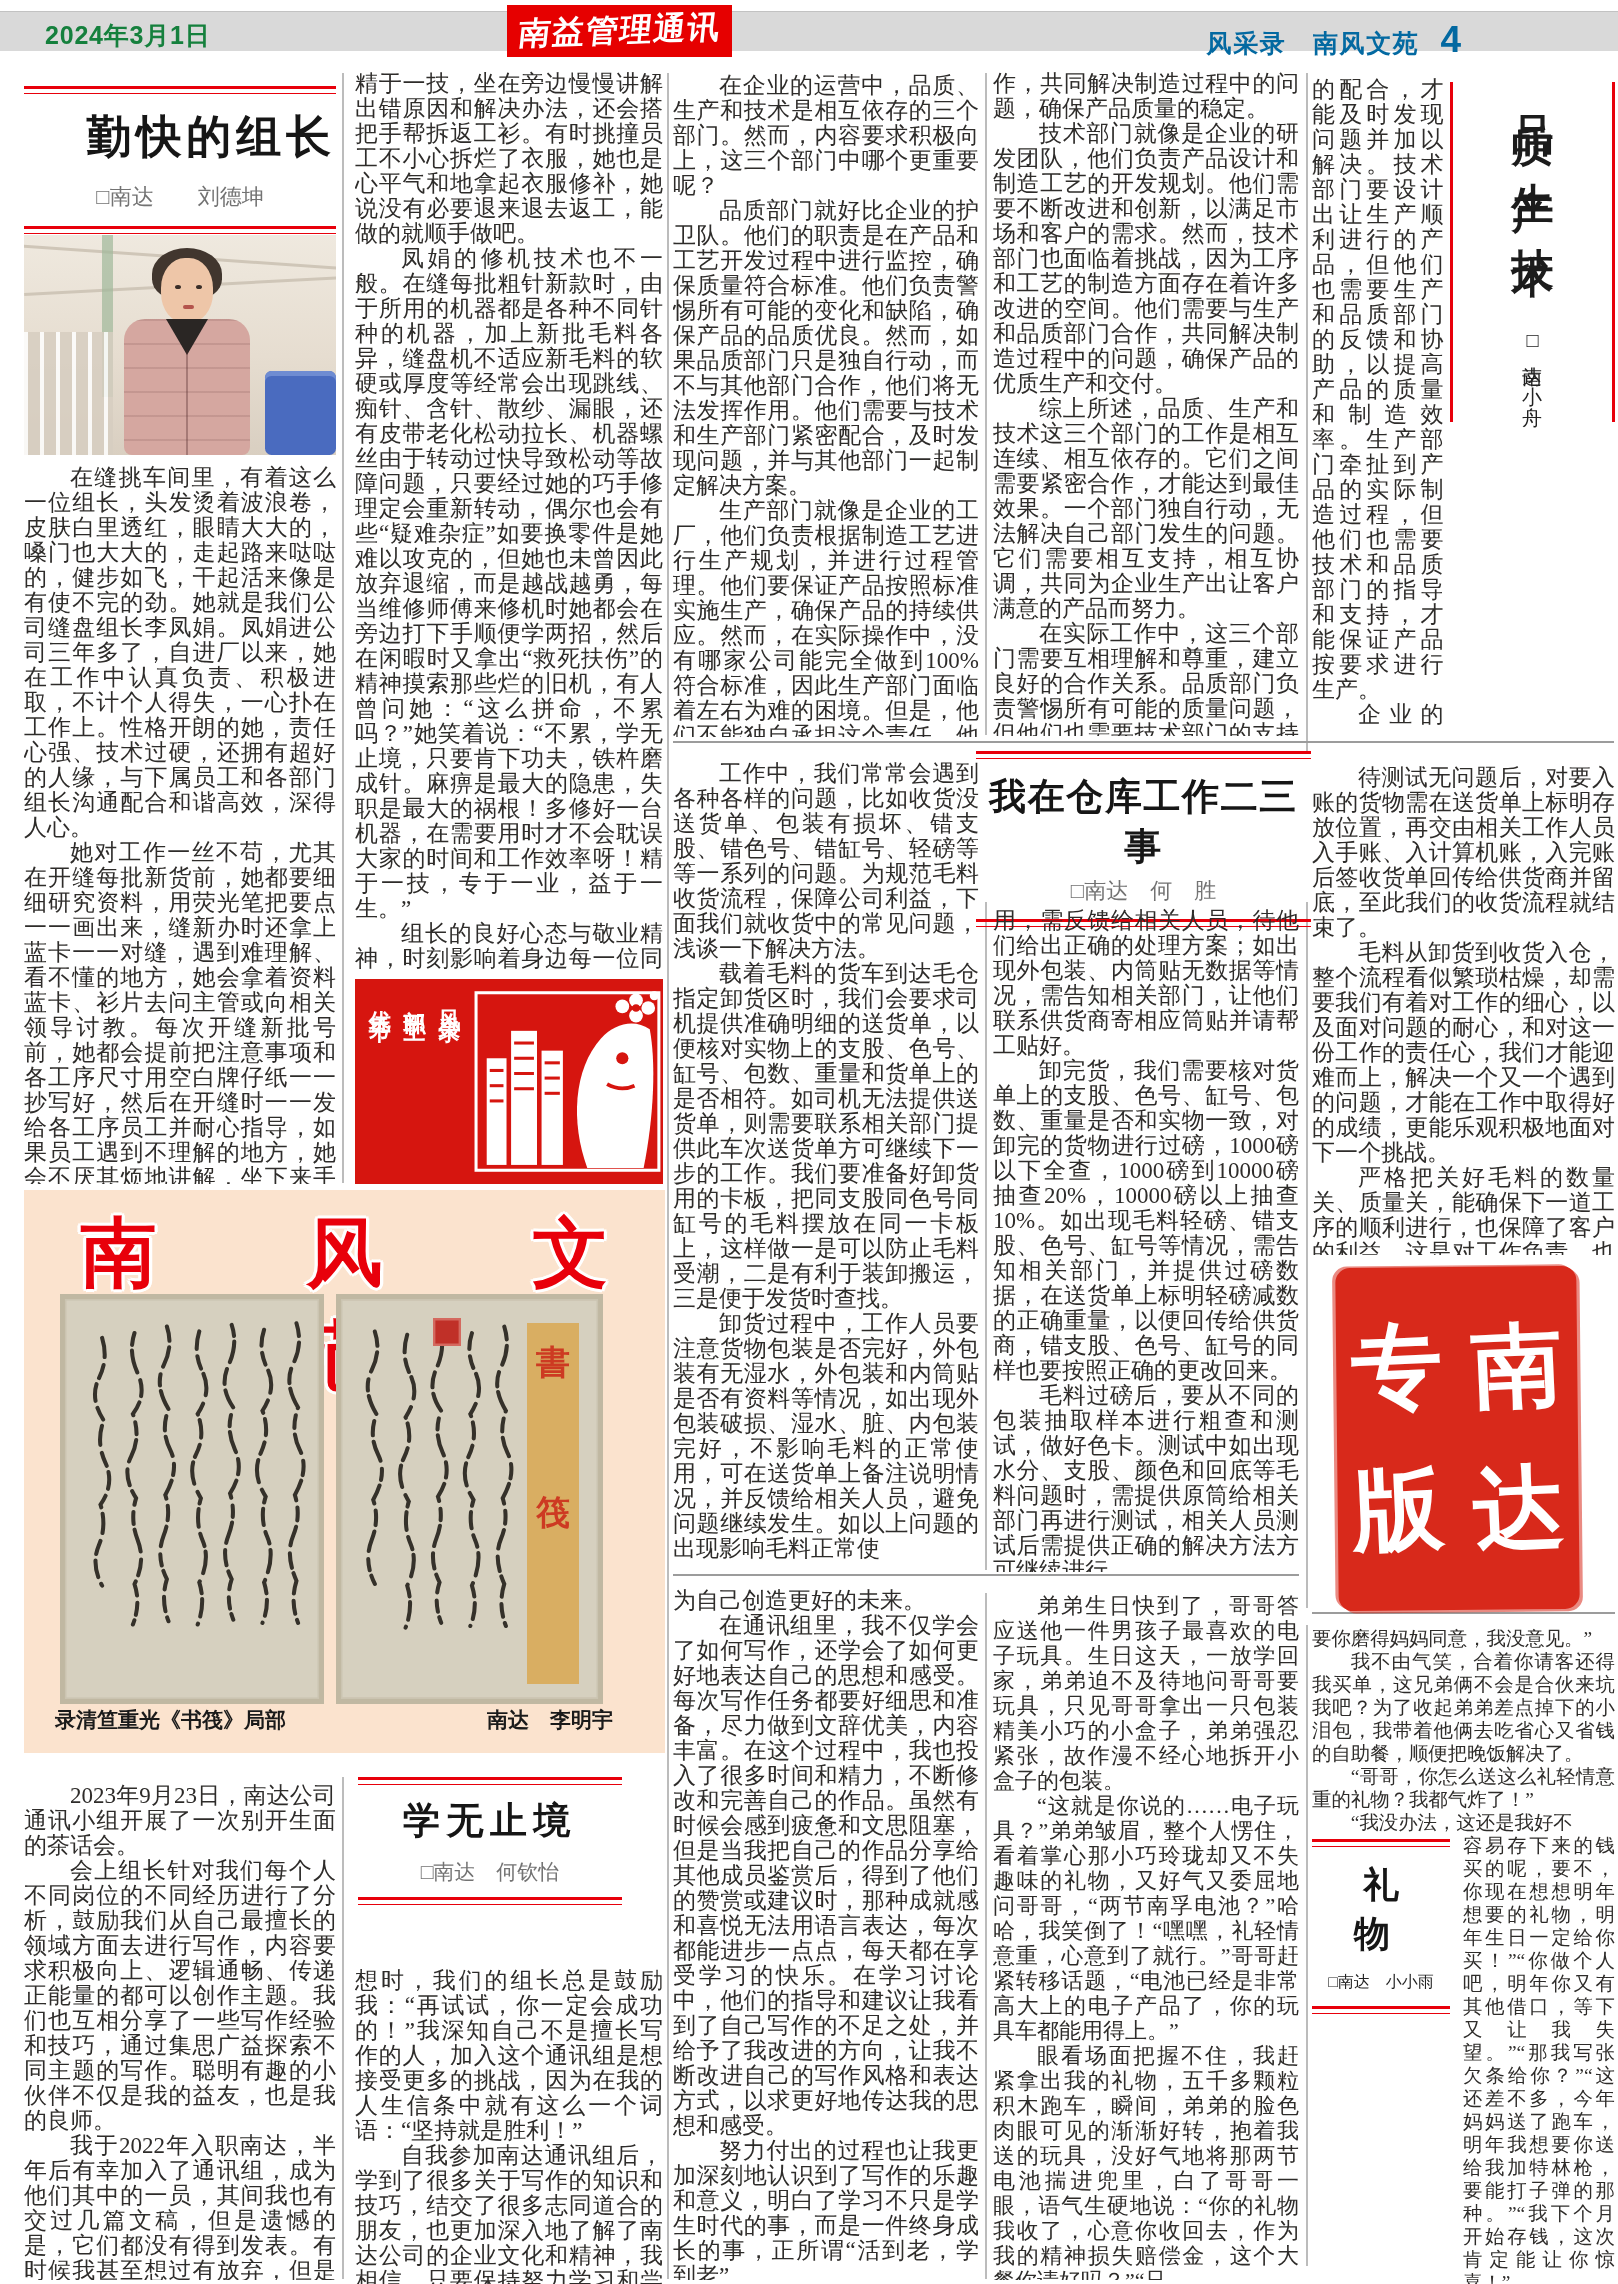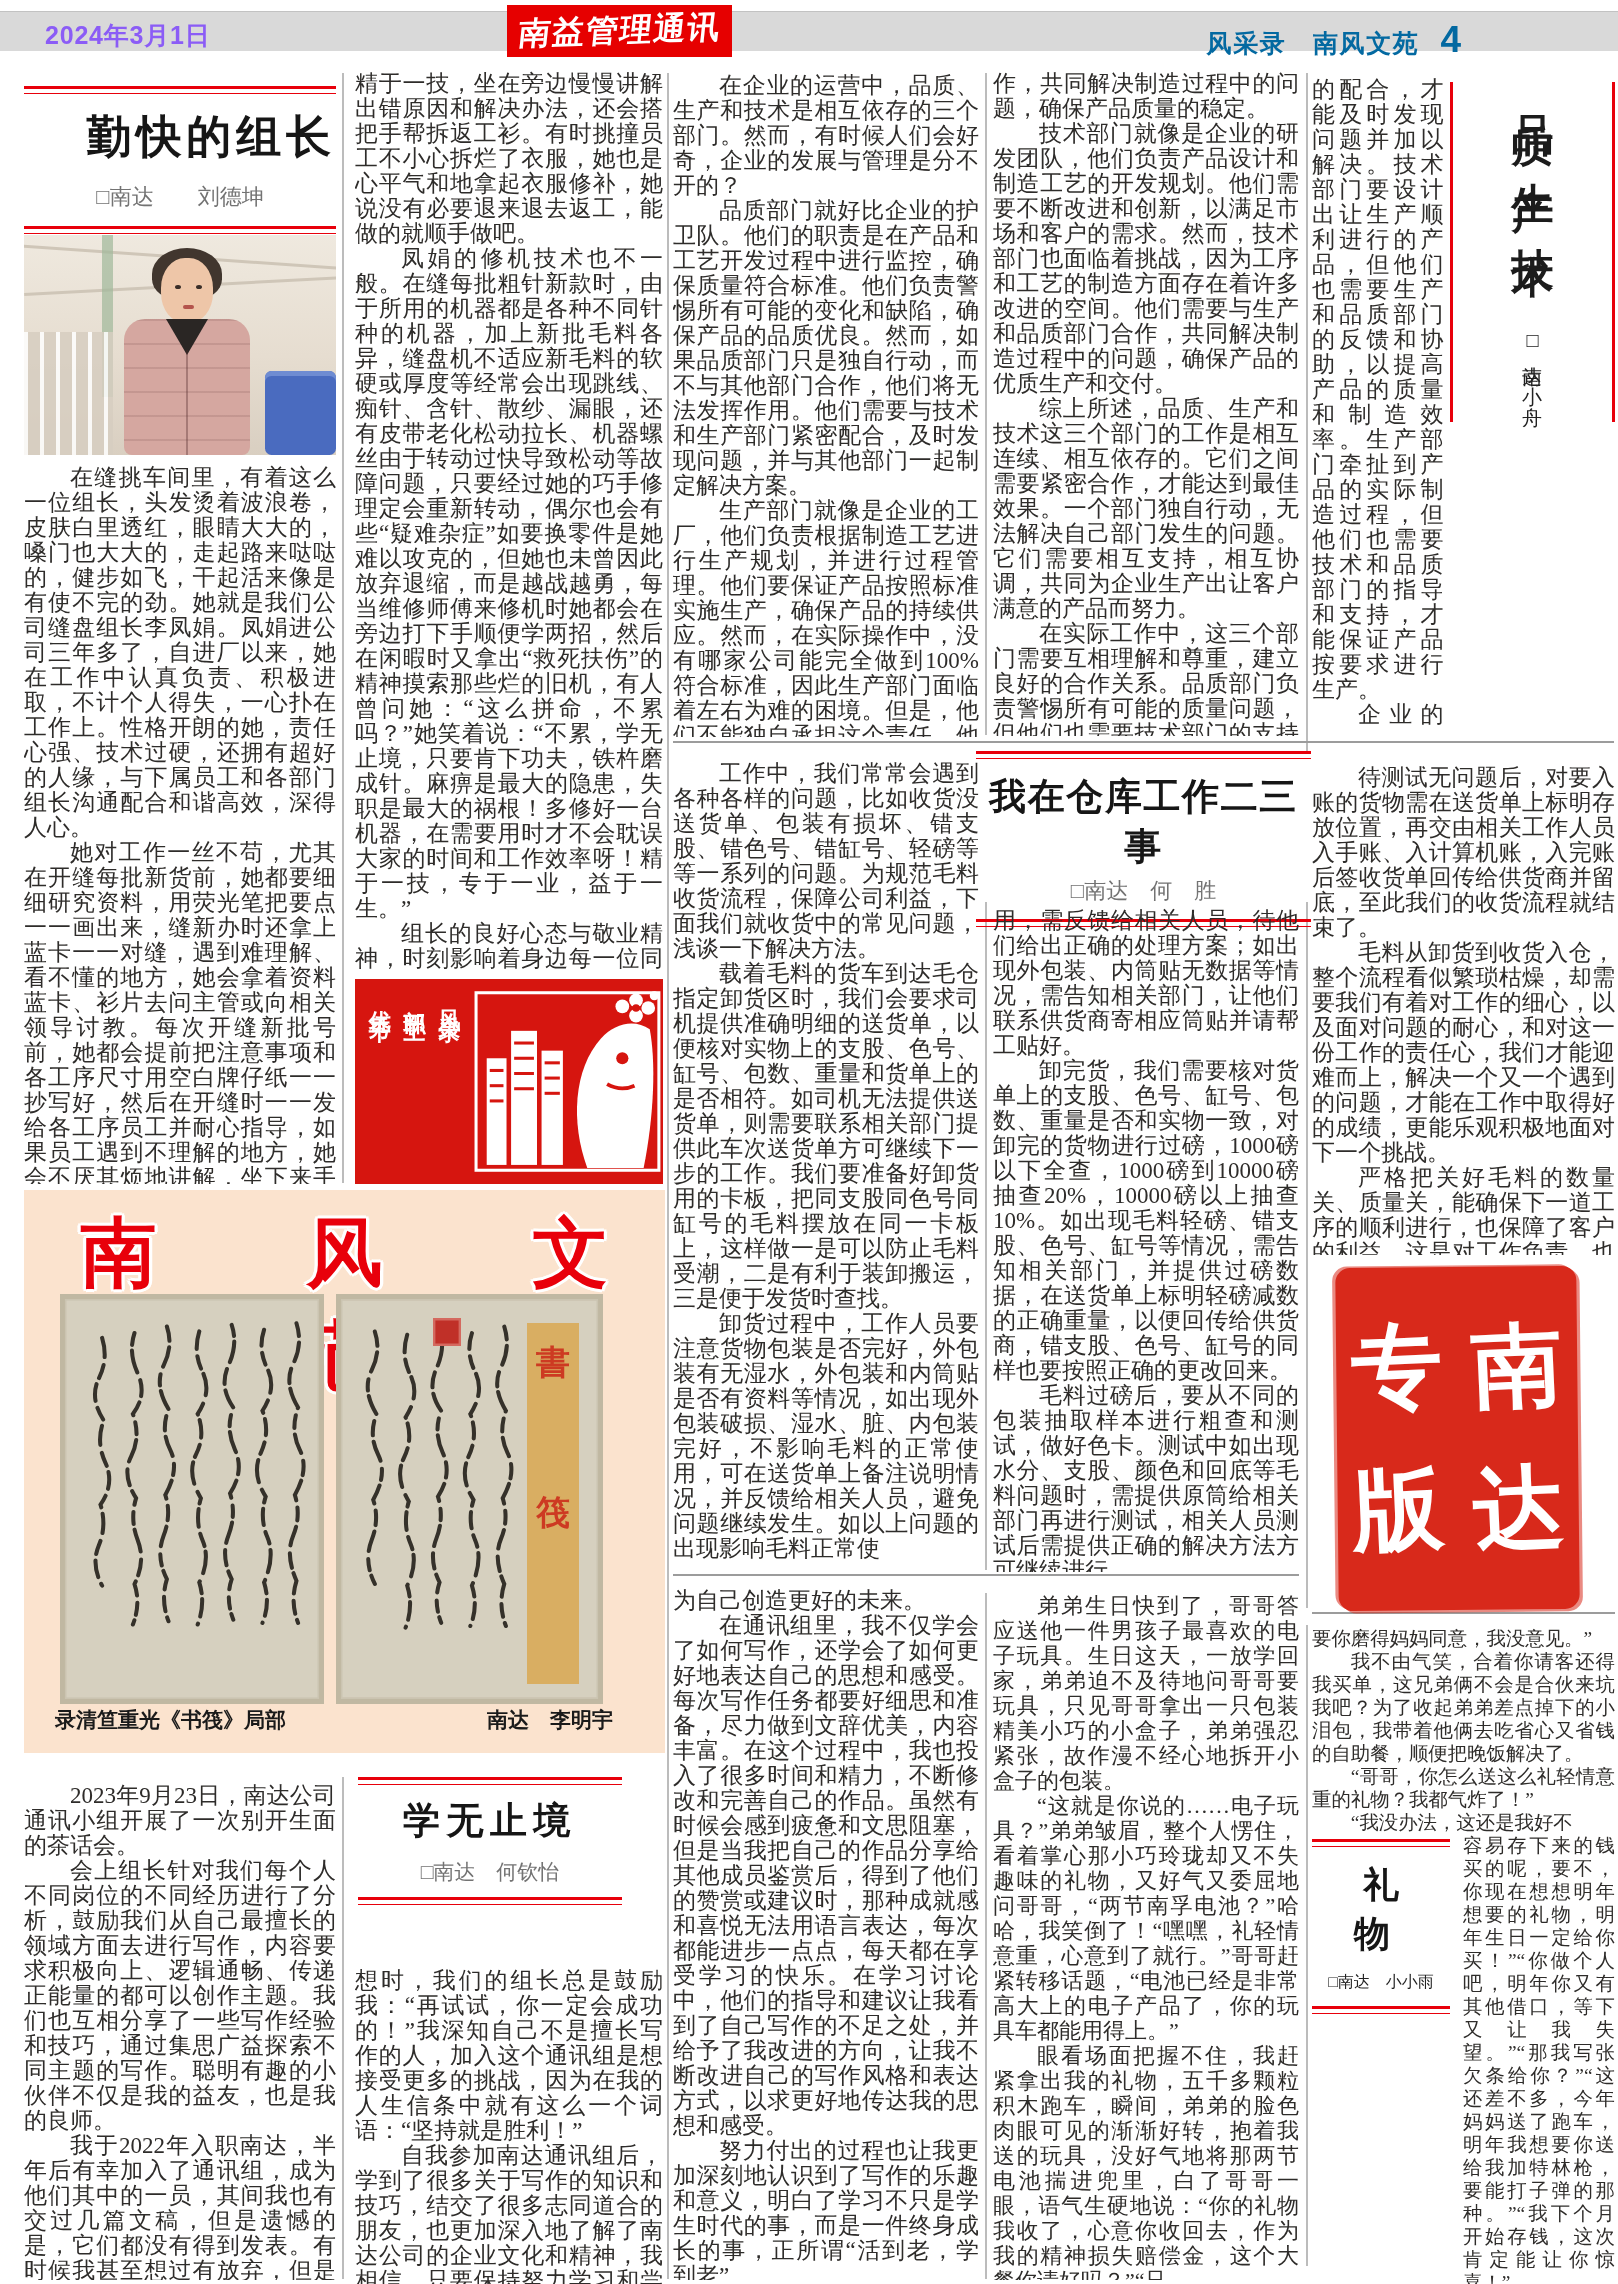--- a/index.html
+++ b/index.html
@@ -2,21 +2,21 @@
 <html style="font-size:13px"><head>
 <meta charset="utf-8">
 <style>
   html,body{margin:0;padding:0;background:#ffffff;}
   #page{position:relative;width:1619px;height:2284px;background:#fff;overflow:hidden;
         font-family:"Liberation Serif","DejaVu Serif",serif;color:#2e2c2a;}
   .abs{position:absolute;}
   .sans{font-family:"Liberation Sans","DejaVu Sans",sans-serif;}
   
   .hband{left:0;top:11.3px;width:1619px;height:39px;background:#d9d9d9;border-top:1.6px solid #c2c2c2;}
-  .hdate{left:45px;top:19.4px;font-size:25px;font-weight:bold;letter-spacing:0.8px;color:#8b5cf6;}
+  .hdate{left:45px;top:19.4px;font-size:25px;font-weight:bold;letter-spacing:0.8px;color:#15803d;}
   .mast{left:507px;top:4.9px;width:225px;height:52px;background:#e60000;display:flex;align-items:center;justify-content:center;}
   .mtext{color:#fff;font-size:32px;font-weight:bold;transform:skewX(-8deg) rotate(-2deg);letter-spacing:1.6px;}
   .hright{top:19.4px;right:158px;font-size:25px;font-weight:bold;color:#0369a1;letter-spacing:1.6px;}
   .pno{font-size:37px;margin-left:21px;font-weight:bold;letter-spacing:0;}
   
   .jt{text-align:justify;text-justify:inter-character;overflow:hidden;}
   .jt p{margin:0;}
   .jt p.ind{text-indent:2em;}
   .b28{font-size:23px;line-height:25px;}
   .b27{font-size:22px;line-height:25px;}
@@ -169,21 +169,21 @@
           <circle cx="214" cy="20" r="9"></circle>
           <circle cx="230" cy="30" r="9"></circle>
         <circle cx="214" cy="40" r="9"></circle>
           <circle cx="238" cy="14" r="6"></circle>
       </g>
       <circle cx="214" cy="30" r="5" fill="#d6150f"></circle>
     </svg>
   </div>
 
   <div class="abs jt b28" style="left:673px;top:73px;width:306px;height:664px;">
-      <p class="ind">在企业的运营中，品质、生产和技术是相互依存的三个部门。然而，有时候人们会好奇，企业的发展与管理是分不开的？</p>
+      <p class="ind">在企业的运营中，品质、生产和技术是相互依存的三个部门。然而，内容要求积极向上，这三个部门中哪个更重要呢？</p>
       <p class="ind">品质部门就好比企业的护卫队。他们的职责是在产品和工艺开发过程中进行监控，确保质量符合标准。他们负责警惕所有可能的变化和缺陷，确保产品的品质优良。然而，如果品质部门只是独自行动，而不与其他部门合作，他们将无法发挥作用。他们需要与技术和生产部门紧密配合，及时发现问题，并与其他部门一起制定解决方案。</p>
       <p class="ind">生产部门就像是企业的工厂，他们负责根据制造工艺进行生产规划，并进行过程管理。他们要保证产品按照标准实施生产，确保产品的持续供应。然而，在实际操作中，没有哪家公司能完全做到100%符合标准，因此生产部门面临着左右为难的困境。但是，他们不能独自承担这个责任，他们需要与技术和品质部门密切合</p>
     </div>
   <div class="abs jt b28" style="left:993px;top:71px;width:306px;height:665px;">
       <p>作，共同解决制造过程中的问题，确保产品质量的稳定。</p>
       <p class="ind">技术部门就像是企业的研发团队，他们负责产品设计和制造工艺的开发规划。他们需要不断改进和创新，以满足市场和客户的需求。然而，技术部门也面临着挑战，因为工序和工艺的制造方面存在着许多改进的空间。他们需要与生产和品质部门合作，共同解决制造过程中的问题，确保产品的优质生产和交付。</p>
       <p class="ind">综上所述，品质、生产和技术这三个部门的工作是相互连续、相互依存的。它们之间需要紧密合作，才能达到最佳效果。一个部门独自行动，无法解决自己部门发生的问题。它们需要相互支持，相互协调，共同为企业生产出让客户满意的产品而努力。</p>
       <p class="ind">在实际工作中，这三个部门需要互相理解和尊重，建立良好的合作关系。品质部门负责警惕所有可能的质量问题，但他们也需要技术部门的支持和生产部门</p>
     </div>
 

